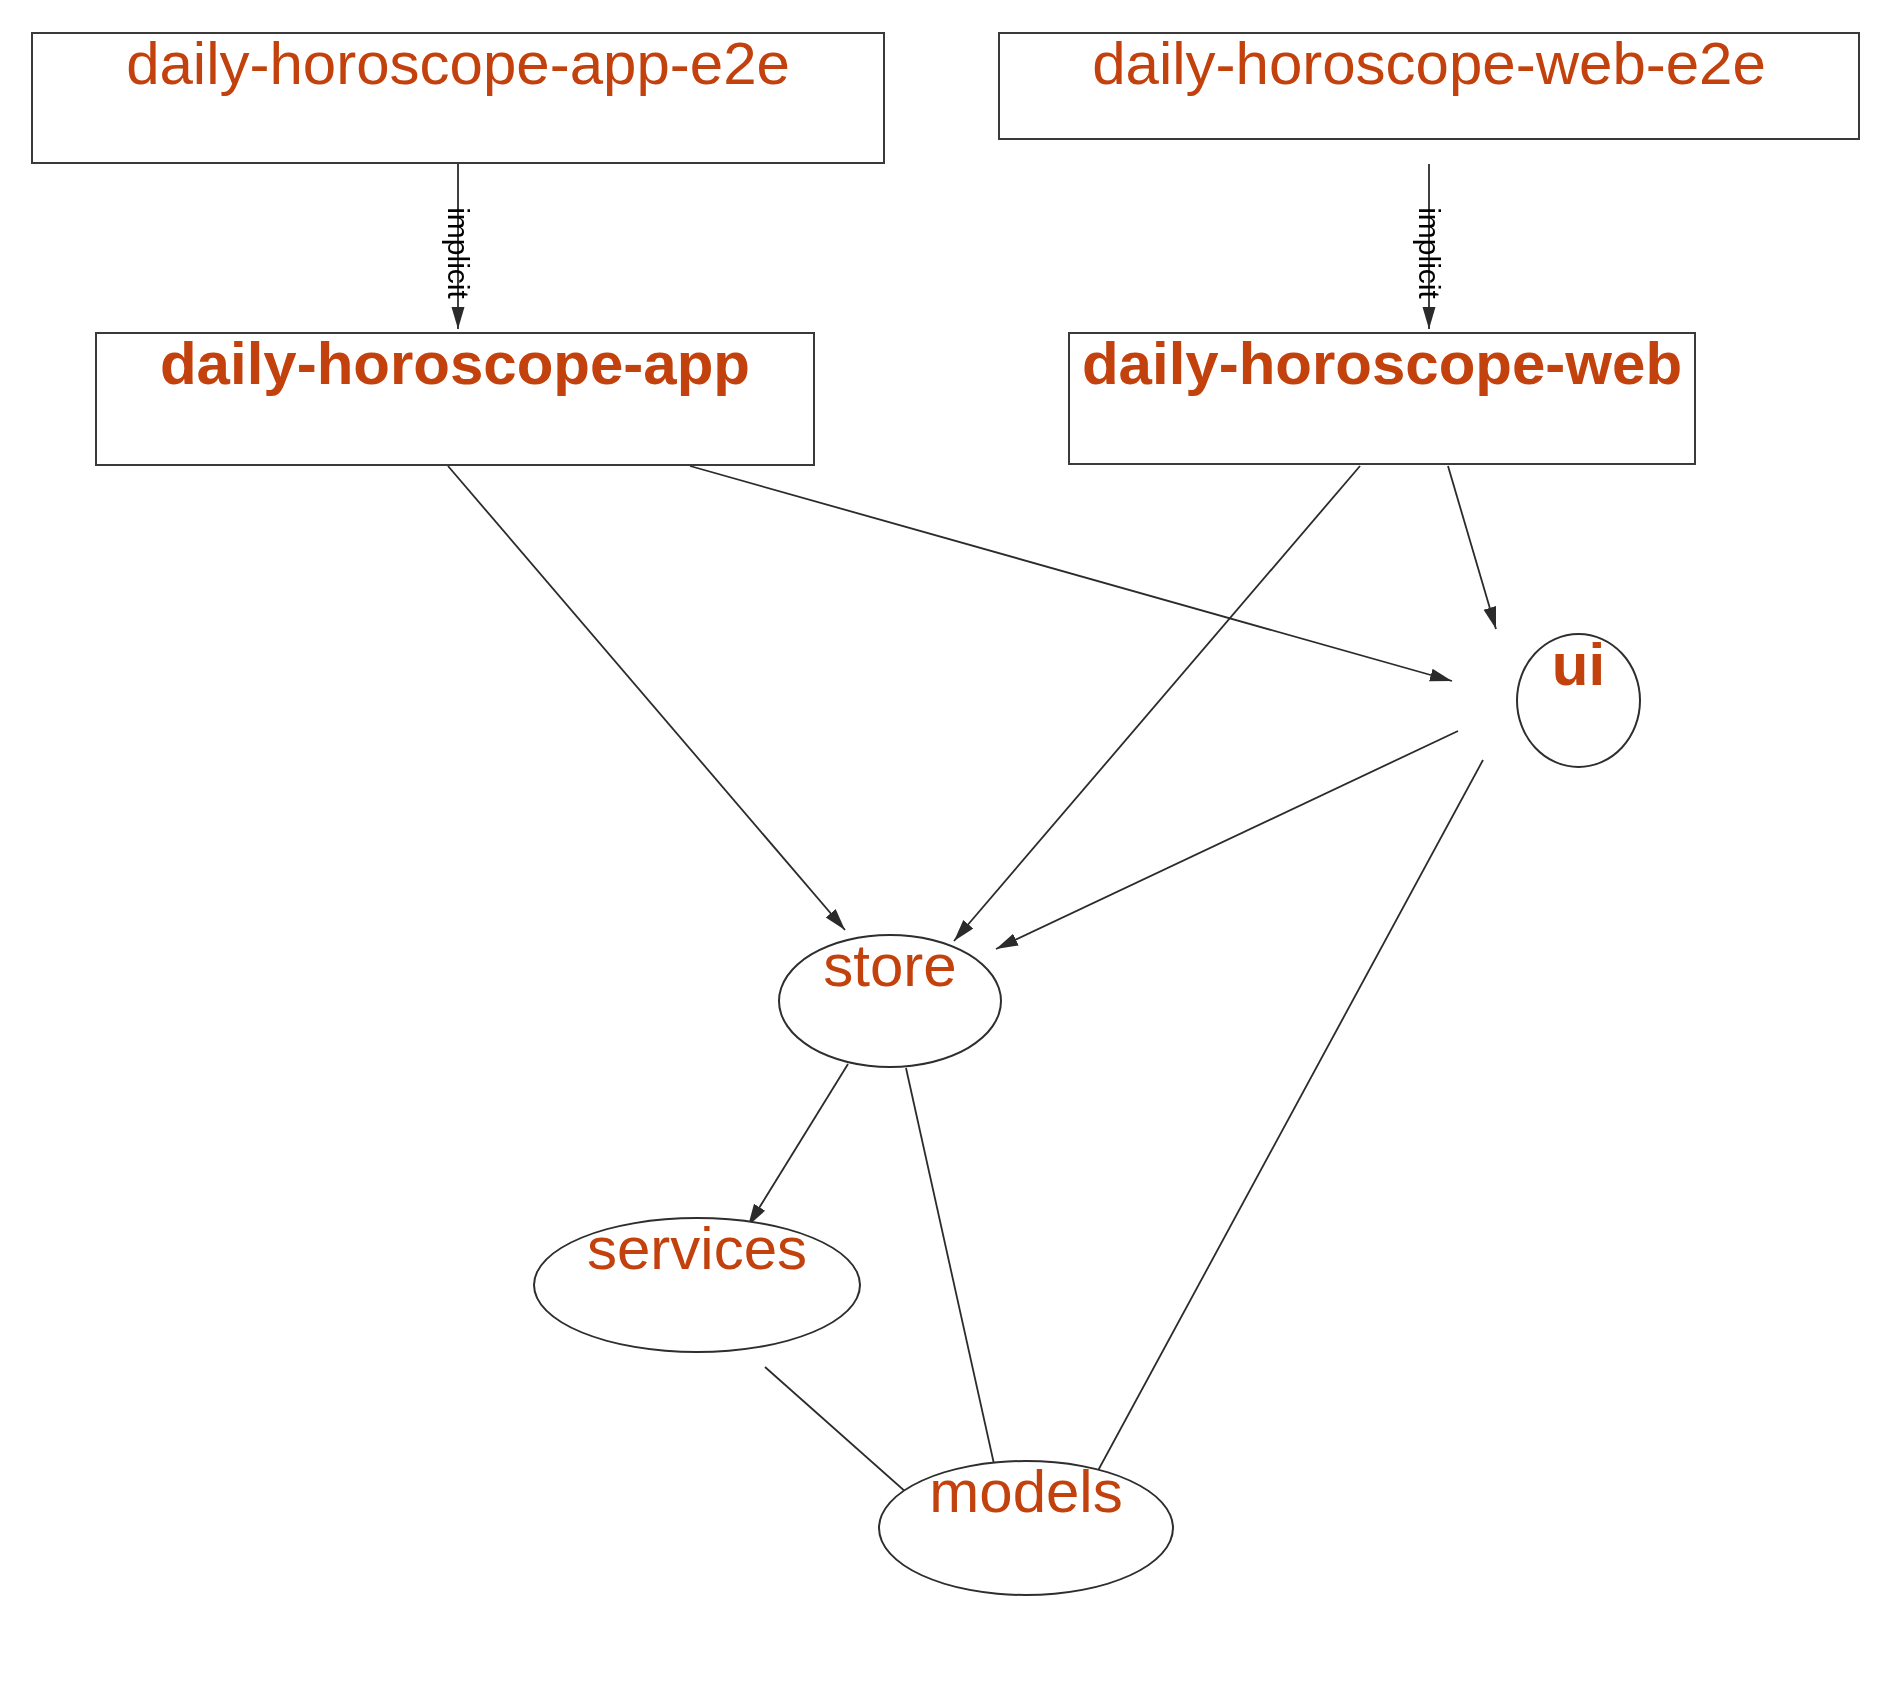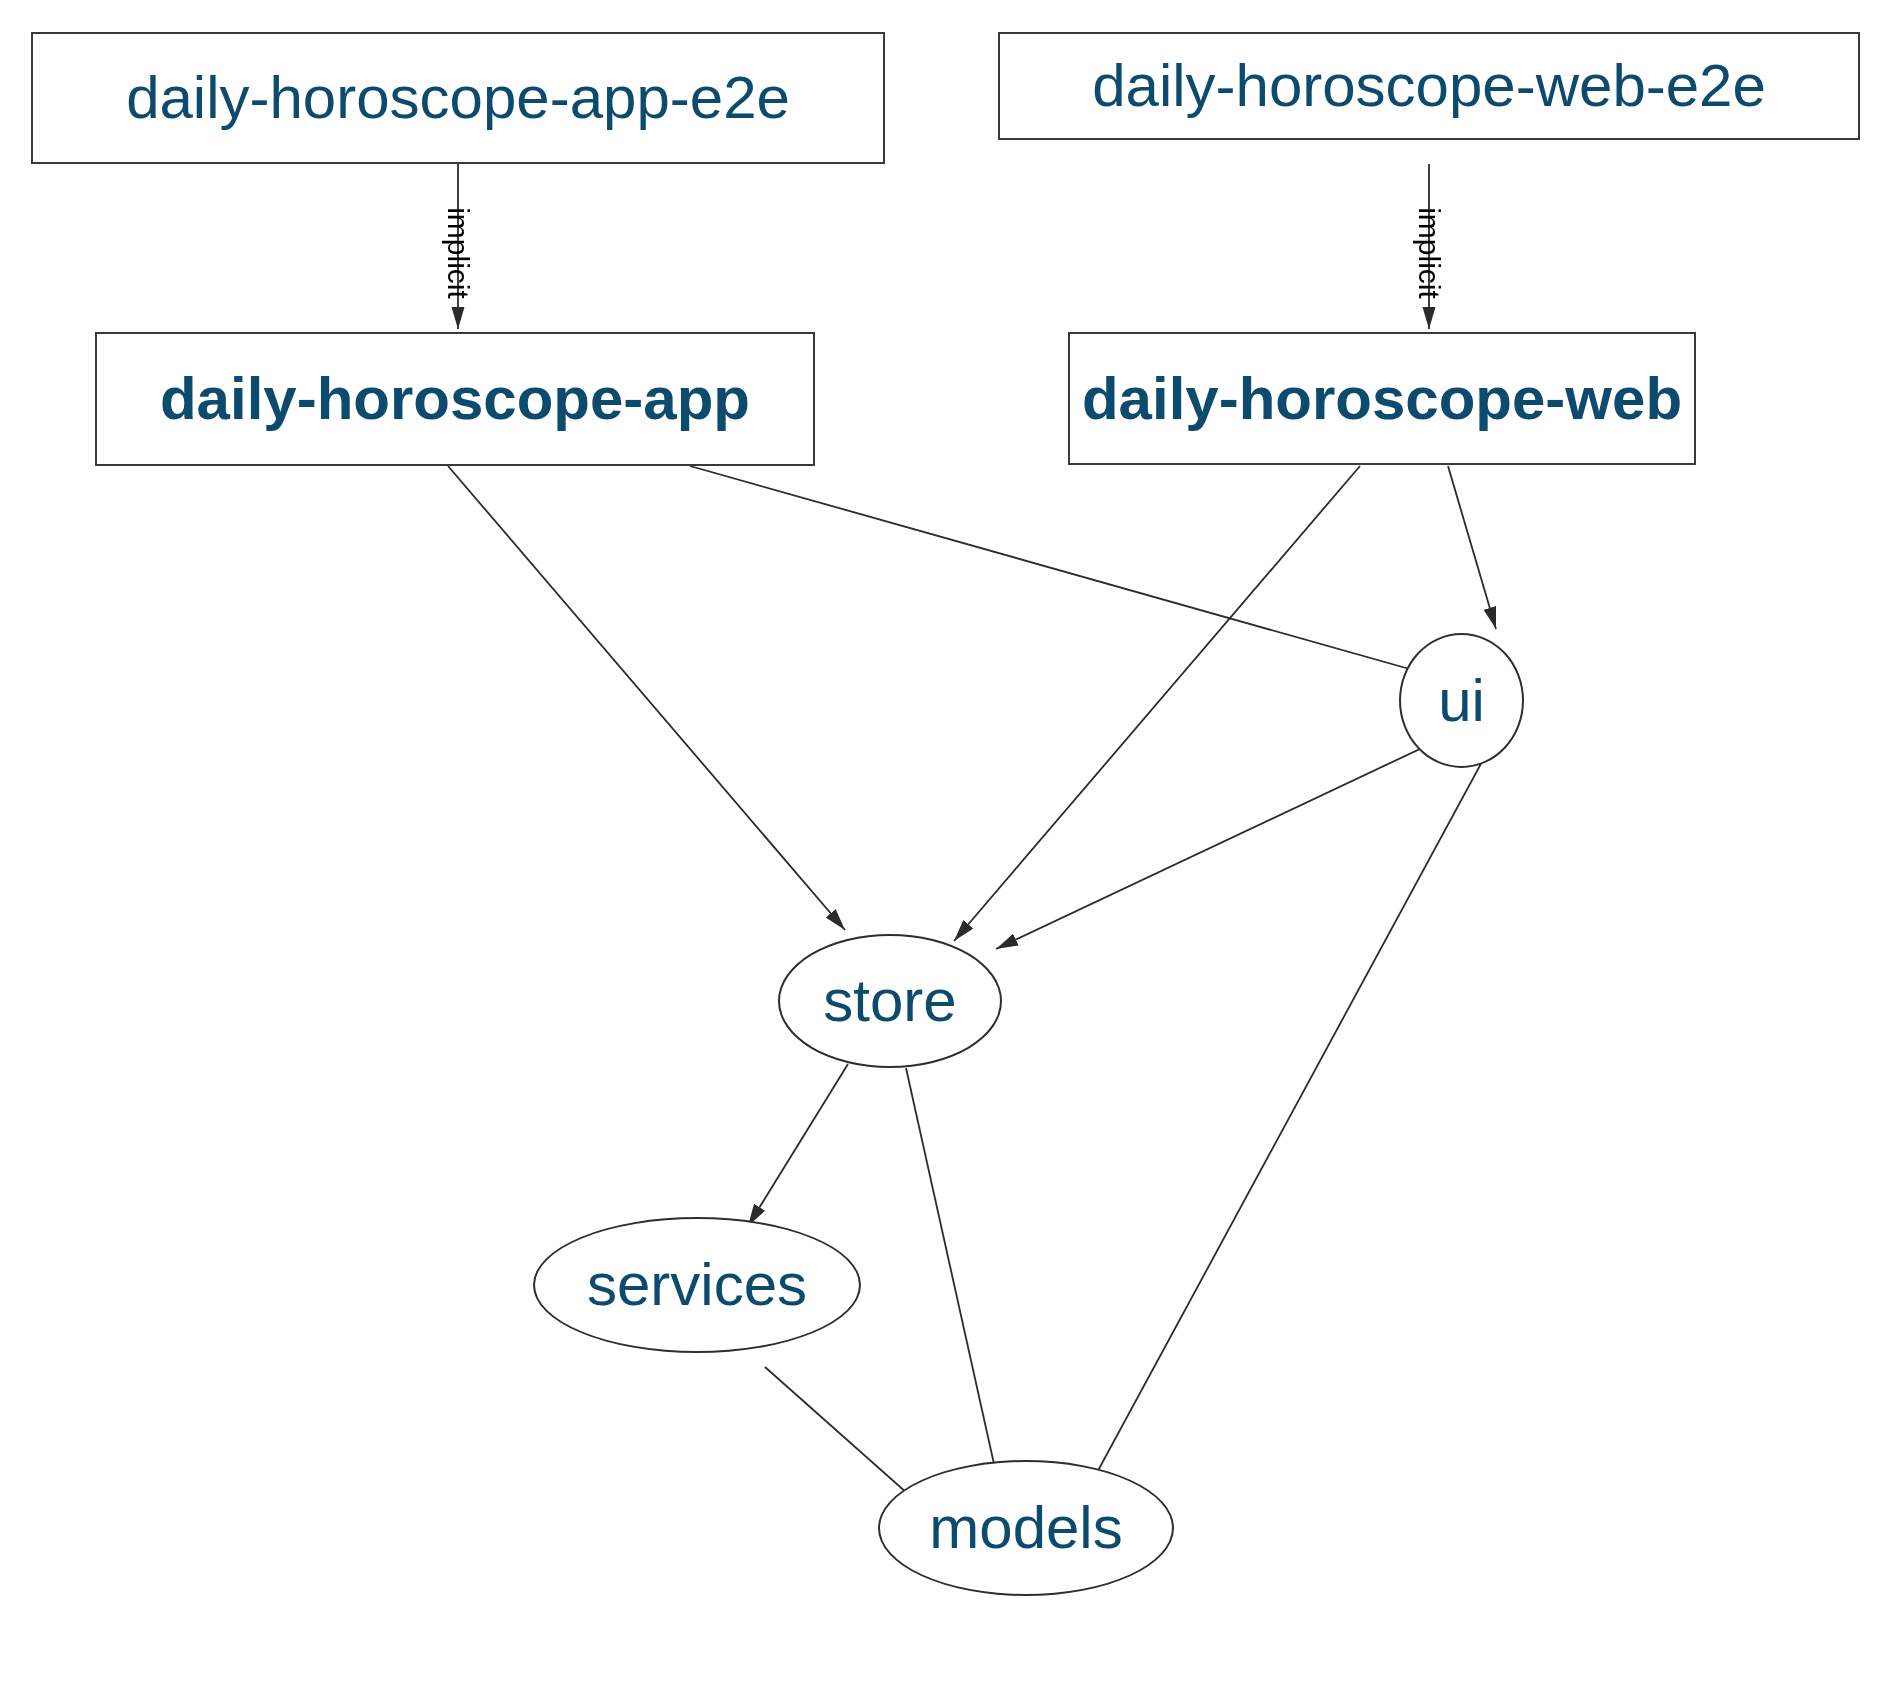--- a/index.html
+++ b/index.html
@@ -18,24 +18,23 @@
   #edges-svg {
     position: absolute;
     left: 0;
     top: 0;
     width: 1886px;
     height: 1694px;
   }
   .node {
     position: absolute;
     display: flex;
-    align-items: center;
     justify-content: center;
     background: #ffffff;
-    color: #0c4a6e;
+    color: #c2410c;
     font-size: 60px;
     line-height: 1;
     white-space: nowrap;
     box-sizing: border-box;
   }
   .node.box {
     border: 2px solid #3a3a3a;
   }
   .node.ellipse {
     border: 2px solid #2e2e2e;
@@ -82,21 +81,21 @@
   </div>
   <div class="node box" style="left: 998px; top: 32px; width: 862px; height: 108px;">
     <span>daily-horoscope-web-e2e</span>
   </div>
   <div class="node box" style="left: 95px; top: 332px; width: 720px; height: 134px; font-weight: bold;">
     <span>daily-horoscope-app</span>
   </div>
   <div class="node box" style="left: 1068px; top: 332px; width: 628px; height: 133px; font-weight: bold;">
     <span>daily-horoscope-web</span>
   </div>
-  <div class="node ellipse" style="left: 1399px; top: 633px; width: 125px; height: 135px;">
+  <div class="node ellipse" style="left: 1516px; top: 633px; width: 125px; height: 135px; font-weight: bold;">
     <span>ui</span>
   </div>
   <div class="node ellipse" style="left: 778px; top: 934px; width: 224px; height: 134px;">
     <span>store</span>
   </div>
   <div class="node ellipse" style="left: 533px; top: 1217px; width: 328px; height: 136px;">
     <span>services</span>
   </div>
   <div class="node ellipse" style="left: 878px; top: 1460px; width: 296px; height: 136px;">
     <span>models</span>

